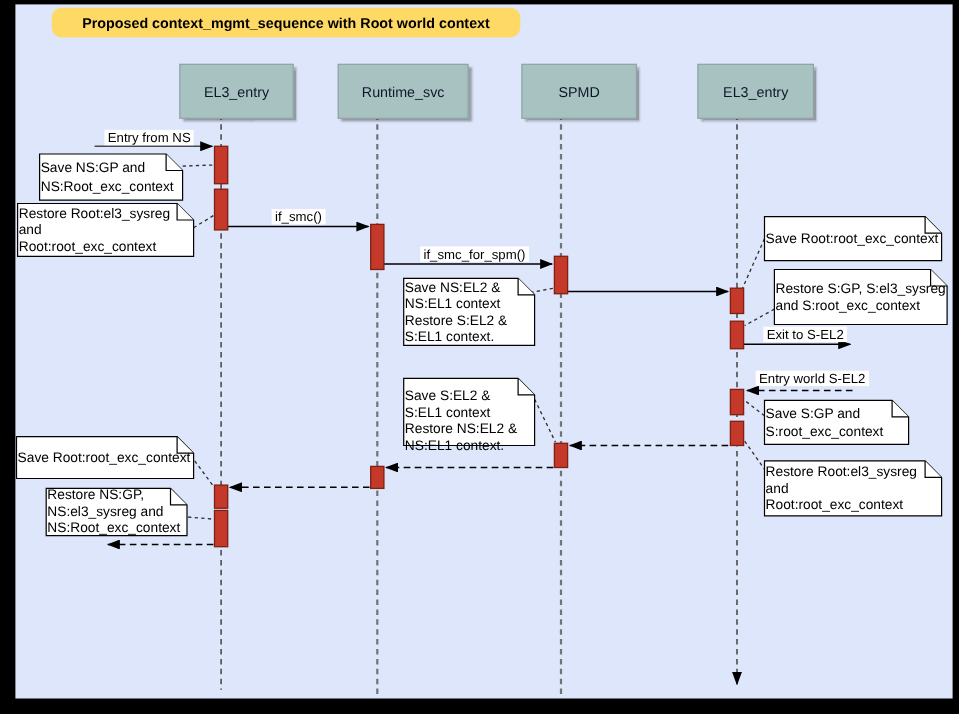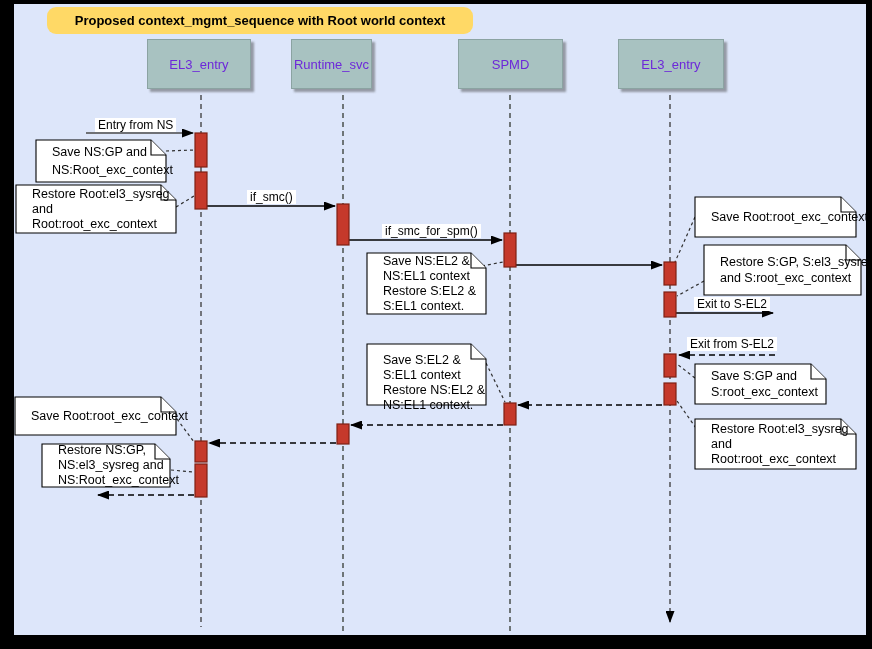--- a/index.html
+++ b/index.html
@@ -13,40 +13,40 @@
   }
   svg.overlay{position:absolute;left:0;top:0;width:872px;height:649px;}
 
   .title-banner{
     position:absolute;left:47px;top:7px;width:426px;height:27px;
     background:var(--title-bg,#ffd966);border-radius:9px;
     display:flex;align-items:center;justify-content:center;
     font-size:13px;font-weight:bold;color:#000;
   }
   .actor{
-    position:absolute;top:39px;height:50px;
+    position:absolute;top:58px;height:50px;
     background:var(--actor-fill,#a8c2c1);
     border:1px solid var(--actor-border,#8ba3a2);
     box-shadow:3px 3px 2px rgba(60,60,60,0.45);
     display:flex;align-items:center;justify-content:center;
-    font-size:13px;color:#6d28d9;box-sizing:border-box;
+    font-size:13px;color:#0f172a;box-sizing:border-box;margin-left:16px;
   }
   .actor.a1{left:147px;width:104px;}
-  .actor.a2{left:291px;width:81px;}
+  .actor.a2{left:291px;width:119px;}
   .actor.a3{left:458px;width:105px;}
   .actor.a4{left:618px;width:106px;}
 
   .msg-label{
     position:absolute;background:#fff;color:#000;
     font-size:12px;line-height:14px;padding:0 3px;white-space:pre;
   }
   .note-text{
     position:absolute;color:#000;font-size:12.5px;line-height:15px;
     white-space:pre;display:flex;align-items:center;
-    padding-left:16px;box-sizing:border-box;
+    padding-left:1px;box-sizing:border-box;
   }
   .note-text.lh18{line-height:18px;}
   .note-text.lh16{line-height:16px;}
 
   
   .ll-dark{stroke:#3a3a3a;stroke-width:1.3;stroke-dasharray:5 4;fill:none;}
   .ll-gray{stroke:#6e7577;stroke-width:2;stroke-dasharray:5 4;fill:none;}
   .msg{stroke:#000;stroke-width:1.4;fill:none;}
   .msg.gray{stroke:#4a4a4a;}
   .msg.dashed{stroke-dasharray:6 4;}
@@ -154,21 +154,21 @@
 
   <div class="actor a1">EL3_entry</div>
   <div class="actor a2">Runtime_svc</div>
   <div class="actor a3">SPMD</div>
   <div class="actor a4">EL3_entry</div>
 
   <div class="msg-label" style="left:79px;top:118px;margin-left:16px;">Entry from NS</div>
   <div class="msg-label" style="left:247px;top:190px;">if_smc()</div>
   <div class="msg-label" style="left:382px;top:224px;">if_smc_for_spm()</div>
   <div class="msg-label" style="left:694px;top:297px;">Exit to S-EL2</div>
-  <div class="msg-label" style="left:687px;top:337px;">Exit from S-EL2</div>
+  <div class="msg-label" style="left:687px;top:337px;">Entry world S-EL2</div>
 
   <div class="note-text lh18" style="left:36px;top:140px;width:130px;height:42px;">Save NS:GP and
 NS:Root_exc_context</div>
   <div class="note-text" style="left:16px;top:185px;width:160px;height:48px;">Restore Root:el3_sysreg
 and
 Root:root_exc_context</div>
   <div class="note-text" style="left:367px;top:253px;width:131px;height:61px;">Save NS:EL2 &amp;
 NS:EL1 context
 Restore S:EL2 &amp;
 S:EL1 context.</div>

